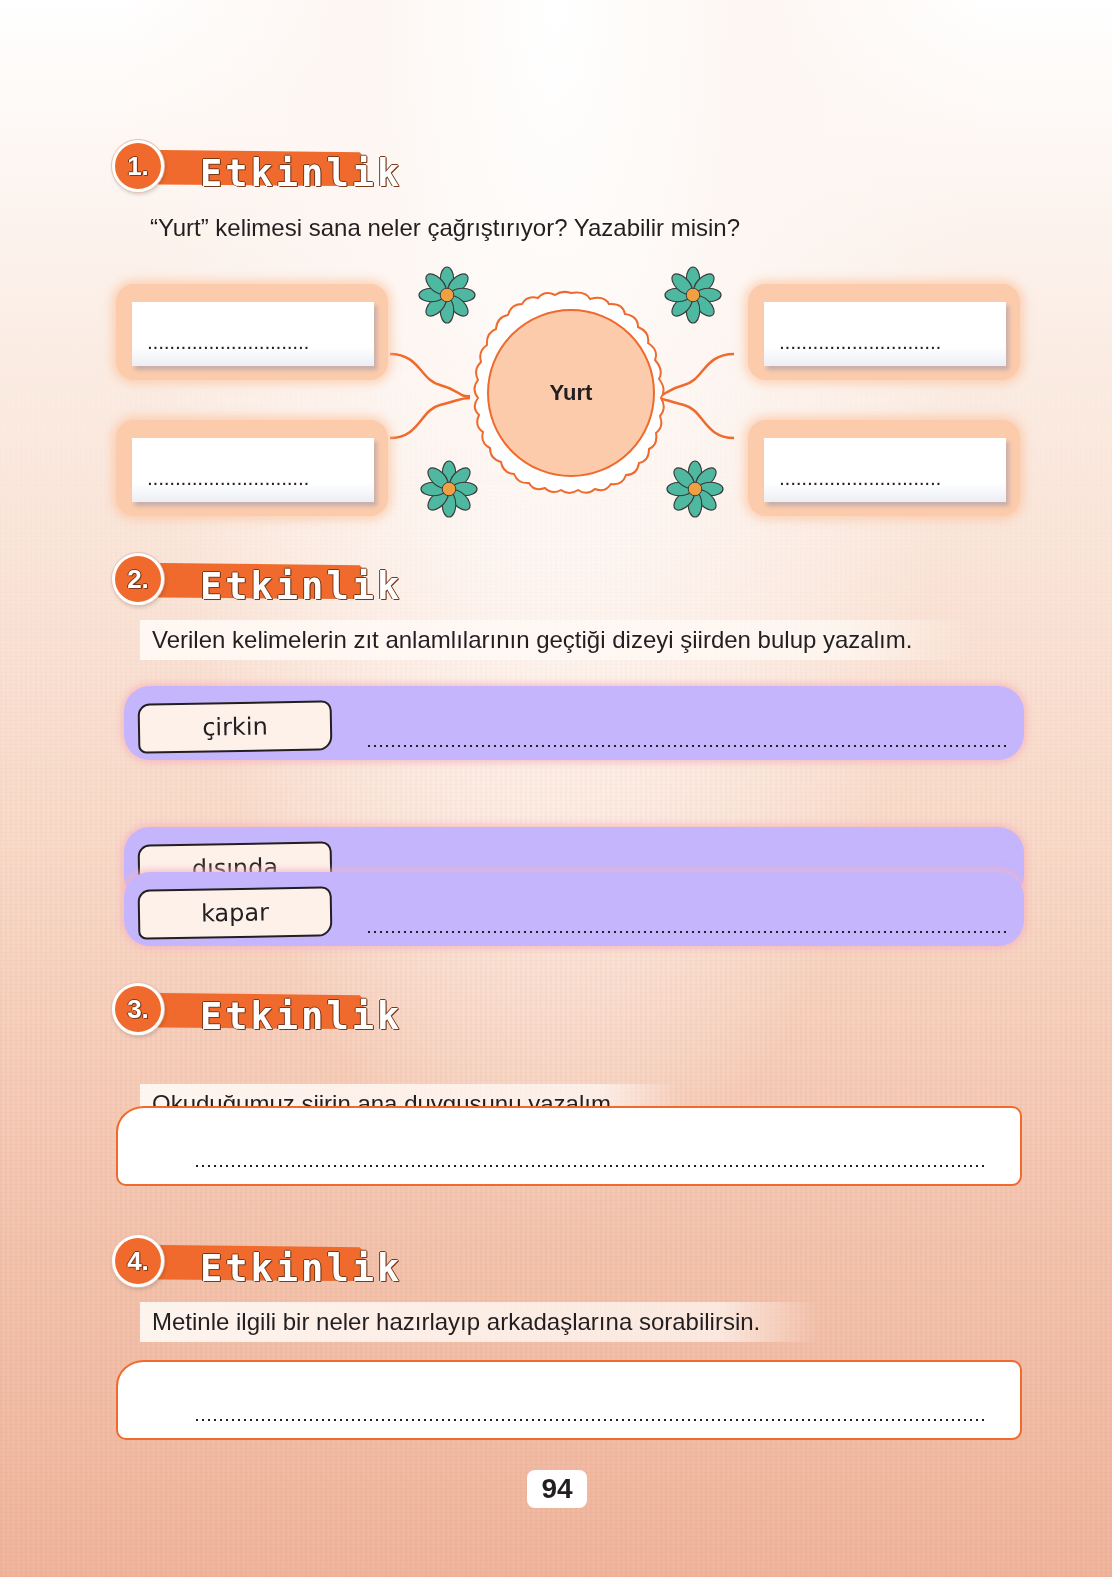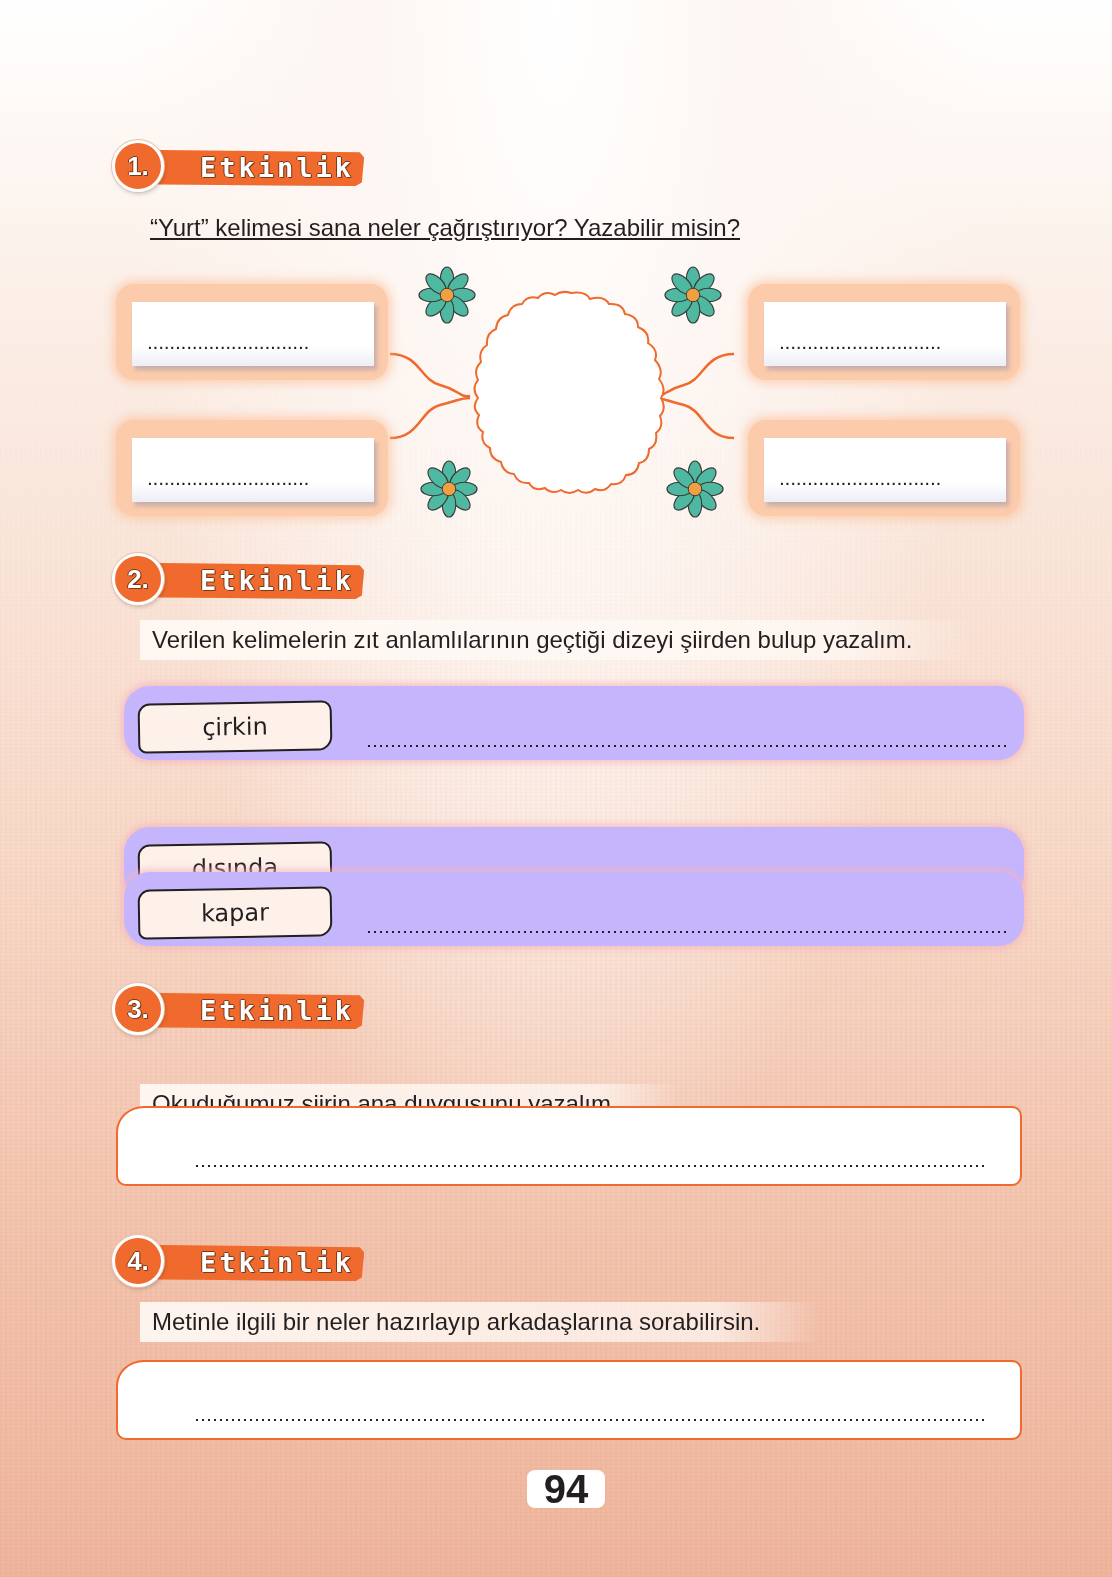--- a/index.html
+++ b/index.html
@@ -23,21 +23,21 @@
   .act-header { position: absolute; left: 112px; height: 52px; width: 260px; }
   .act-banner {
     position: absolute; left: 40px; top: 10px; width: 212px; height: 36px;
     background: #ef6a2c;
     box-shadow: 2px 4px 3px rgba(0,0,0,0.25);
     clip-path: polygon(0 8%, 4% 0, 98% 6%, 100% 20%, 99% 90%, 96% 100%, 3% 96%, 0 85%);
   }
   .act-title {
     position: absolute; left: 88px; top: 12px;
     color: #fff; font-family: "DejaVu Sans Mono", monospace; font-weight: bold;
-    font-size: 27px; letter-spacing: 3px;
+    font-size: 37px; letter-spacing: 3px;
     text-shadow: 1px 1px 0 #7a3a1a, -1px 0 0 #7a3a1a, 0 -1px 0 #7a3a1a, 1px 0 0 #7a3a1a;
   }
   .act-circle {
     position: absolute; left: 0; top: 0; width: 52px; height: 52px; border-radius: 50%;
     background: #ef6a2c; border: 3px solid #fff;
     box-shadow: 0 0 0 1px #e7c2b0, 1px 2px 4px rgba(0,0,0,0.2);
     display: flex; align-items: center; justify-content: center;
     box-sizing: border-box;
   }
   .act-num {
@@ -103,39 +103,39 @@
     border: 2.5px solid #ef6a2c; border-radius: 28px 10px 10px 10px / 26px 10px 10px 10px;
     box-sizing: border-box;
   }
   .answer-dots {
     position: absolute; left: 76px; right: 34px; bottom: 16px; height: 4px;
     background-image: radial-gradient(circle, #231f20 1.1px, transparent 1.4px);
     background-size: 6px 4px; background-repeat: repeat-x;
   }
 
   .page-number {
-    position: absolute; left: 527px; top: 1470px; width: 78px; height: 38px;
+    position: absolute; left: 527px; top: 1470px; width: 60px; height: 38px;
     background: #fff; border-radius: 8px;
     display:flex; align-items:center; justify-content:center;
-    font-weight: bold; font-size: 40px; color: #231f20;
+    font-weight: bold; font-size: 28px; color: #231f20;
   }
 </style>
 </head>
 <body>
 
 <div class="grain"></div>
 
 <div class="act-header" style="top:140px;">
   <div class="act-banner"></div>
   <div class="act-title">Etkinlik</div>
   <div class="act-circle">
     <span class="act-num">1.</span>
   </div>
 </div>
-<div class="instruction" style="left:150px; top:214px;text-decoration:underline;">“Yurt” kelimesi sana neler çağrıştırıyor? Yazabilir misin?</div>
+<div class="instruction" style="left:150px; top:214px;">“Yurt” kelimesi sana neler çağrıştırıyor? Yazabilir misin?</div>
 
 <svg style="position:absolute;left:380px;top:340px;" width="360" height="110">
   <path d="M10,14 C40,14 40,40 60,45 C80,50 80,58 90,56" fill="none" stroke="#ef6a2c" stroke-width="2.5"></path>
   <path d="M10,98 C40,98 40,70 60,65 C80,60 80,58 90,58" fill="none" stroke="#ef6a2c" stroke-width="2.5"></path>
   <path d="M354,14 C324,14 324,40 304,45 C284,50 284,58 274,56" fill="none" stroke="#ef6a2c" stroke-width="2.5"></path>
   <path d="M354,98 C324,98 324,70 304,65 C284,60 284,58 274,58" fill="none" stroke="#ef6a2c" stroke-width="2.5"></path>
 </svg>
 
 <div class="yurt-box" style="left:116px; top:284px;">
   <div class="yurt-box-inner">
@@ -156,20 +156,23 @@
   <div class="yurt-box-inner">
     <span class="dots-small">.............................</span>
   </div>
 </div>
 
 <div class="yurt-center">
   <svg width="206" height="206" style="position:absolute;left:0;top:0;">
     <path id="scallop" fill="#ffffff" stroke="#ef6a2c" stroke-width="2" d="M103,3
          Q118,1 122,9 Q136,5 141,14 Q155,13 157,24 Q170,26 170,37 Q182,42 180,53 Q191,60 187,70 Q196,80 191,89 Q199,99 193,108 Q199,118 192,126 Q196,137 188,143 Q190,155 181,159 Q181,171 171,173 Q169,185 158,185 Q154,196 143,194 Q137,203 127,199 Q119,206 110,200 Q101,206 93,200 Q84,205 77,198 Q66,202 61,193 Q50,194 46,184 Q35,183 33,172 Q22,169 22,158 Q12,153 15,142 Q6,136 11,125 Q3,117 10,108 Q3,99 10,90 Q5,80 13,72 Q10,61 19,55 Q18,43 28,39 Q29,27 40,25 Q43,14 54,14 Q59,5 70,8 Q77,0 87,5 Q94,0 103,3 Z"></path>
   </svg>
+  <div class="yurt-circle">
+    <span class="yurt-label">Yurt</span>
+  </div>
 </div>
 
 <svg class="flower" style="left:418px; top:266px;" viewBox="-30 -30 60 60">
   <g stroke="#3a3a3a" stroke-width="1.2" fill="#4fb8a0">
     <ellipse cx="0" cy="-16" rx="7" ry="13"></ellipse>
     <ellipse cx="0" cy="-16" rx="7" ry="13" transform="rotate(45)"></ellipse>
     <ellipse cx="0" cy="-16" rx="7" ry="13" transform="rotate(90)"></ellipse>
     <ellipse cx="0" cy="-16" rx="7" ry="13" transform="rotate(135)"></ellipse>
     <ellipse cx="0" cy="-16" rx="7" ry="13" transform="rotate(180)"></ellipse>
     <ellipse cx="0" cy="-16" rx="7" ry="13" transform="rotate(225)"></ellipse>

